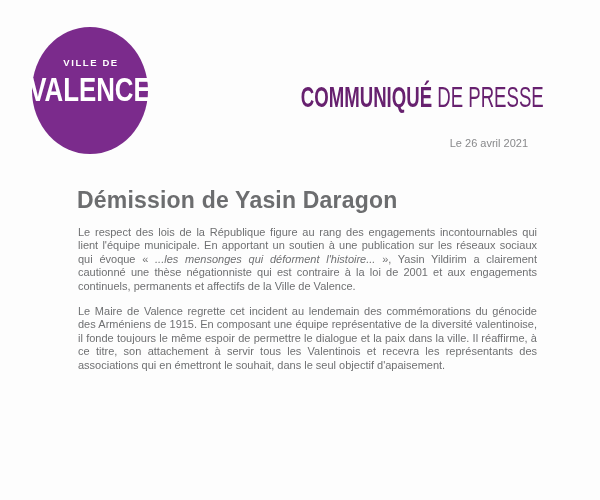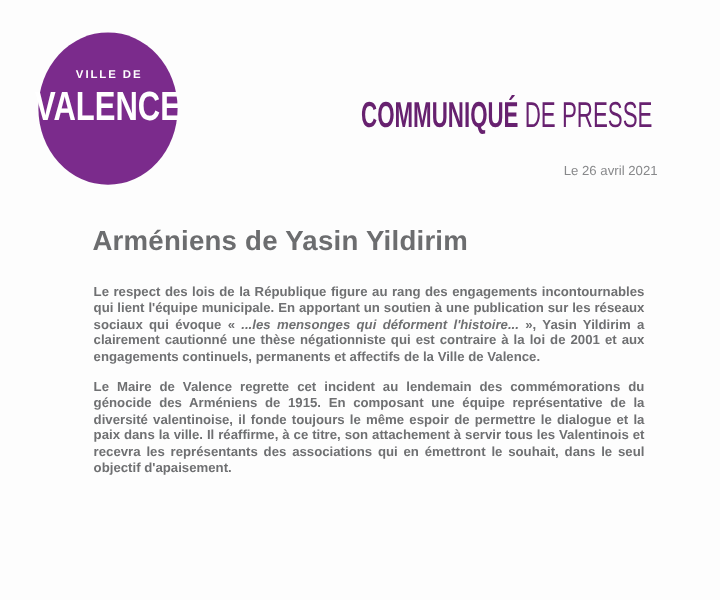--- a/index.html
+++ b/index.html
@@ -35,55 +35,55 @@
   
   .press-title {
     position: absolute; top: 80px; right: 56px;
     white-space: nowrap;
     font-size: 30px; color: #67216f;
     transform: scaleX(0.62); transform-origin: 100% 50%;
   }
   .press-title .strong { font-weight: bold; }
   .press-title .light { font-weight: normal; }
   .press-date {
-    position: absolute; top: 137px; right: 52px;
+    position: absolute; top: 137px; right: 72px;
     font-size: 11px; color: #88898b;
   }
 
   
   .doc-title {
     position: absolute; left: 77px; top: 172px;
     font-size: 23px; font-weight: bold;
     color: #6c6d6f; letter-spacing: 0.2px;
     white-space: nowrap;
   }
 
   
   .doc-body {
     position: absolute; left: 78px; top: 226px;
     width: 459px;
     font-size: 11px; line-height: 13.4px;
     color: #6f7072;
     text-align: justify;
   }
-  .doc-body p { margin: 12px 0 12px 0; font-weight: bold; }
+  .doc-body p { margin: 0 0 12px 0; }
   .quote-italic { font-style: italic; }
 </style>
 </head>
 <body>
 
 <div class="logo">
   <div class="logo-inner">
     <span class="logo-line1">VILLE DE</span>
     <span class="logo-line2">VALENCE</span>
   </div>
 </div>
 
 <div class="press-title"><span class="strong">COMMUNIQUÉ</span><span class="light"> DE PRESSE</span></div>
 
 <div class="press-date">Le 26 avril 2021</div>
 
-<h1 class="doc-title">Arméniens de Yasin Yildirim</h1>
+<h1 class="doc-title">Démission de Yasin Daragon</h1>
 
 <div class="doc-body">
   <p><span>Le respect des lois de la République figure au rang des engagements incontournables qui lient l'équipe municipale. En apportant un soutien à une publication sur les réseaux sociaux qui évoque « </span><span class="quote-italic">...les mensonges qui déforment l'histoire...</span><span> », Yasin Yildirim a clairement cautionné une thèse négationniste qui est contraire à la loi de 2001 et aux engagements continuels, permanents et affectifs de la Ville de Valence.</span></p>
   <p>Le Maire de Valence regrette cet incident au lendemain des commémorations du génocide des Arméniens de 1915. En composant une équipe représentative de la diversité valentinoise, il fonde toujours le même espoir de permettre le dialogue et la paix dans la ville. Il réaffirme, à ce titre, son attachement à servir tous les Valentinois et recevra les représentants des associations qui en émettront le souhait, dans le seul objectif d'apaisement.</p>
 </div>
 
 </body></html>

